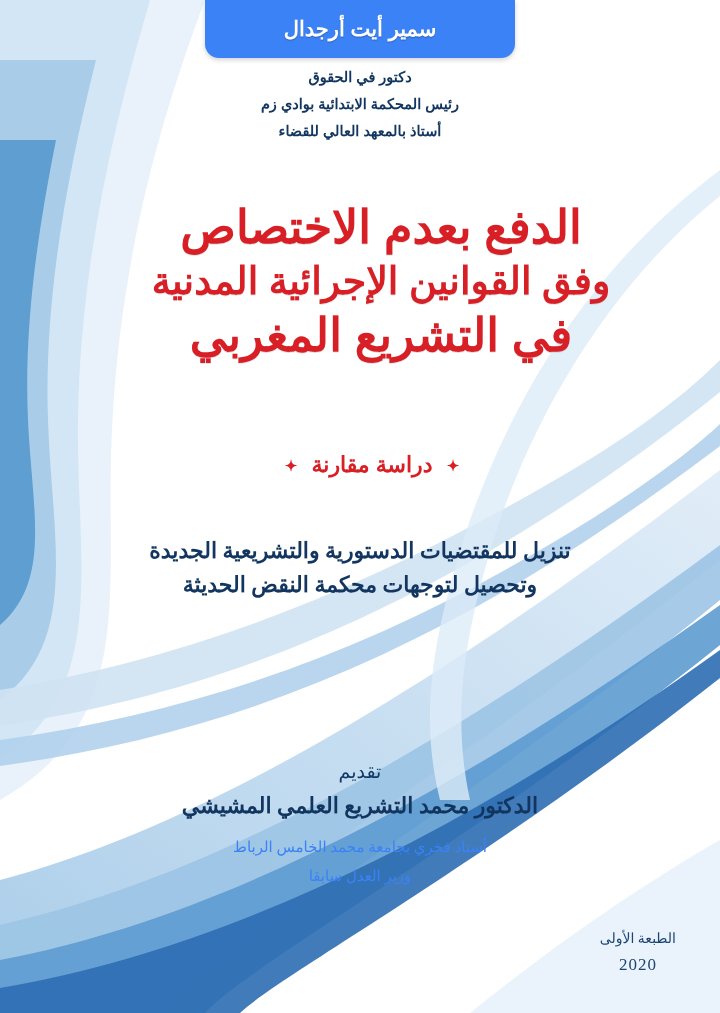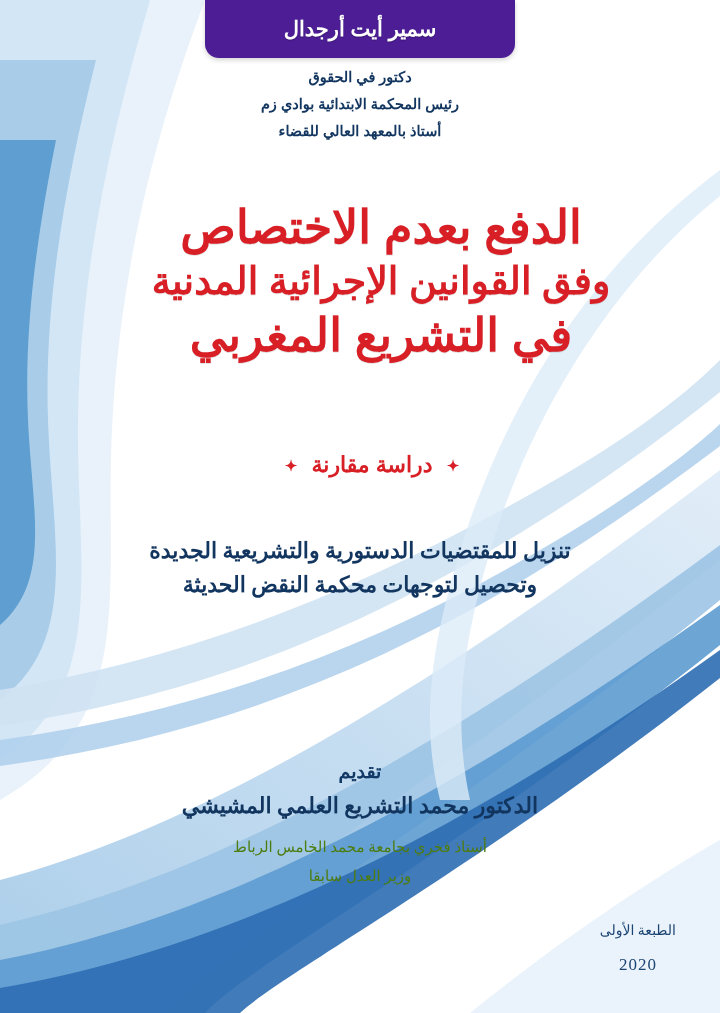--- a/index.html
+++ b/index.html
@@ -27,21 +27,21 @@
   }
 
   
   .author-ribbon {
     position: absolute;
     top: 0;
     left: 50%;
     transform: translateX(-50%);
     width: 310px;
     height: 58px;
-    background: #4c1d95;
+    background: #3b82f6;
     border-radius: 0 0 14px 14px;
     display: flex;
     align-items: center;
     justify-content: center;
     box-shadow: 0 2px 5px rgba(0,0,0,.18);
   }
   .author-ribbon .author-name {
     color: #ffffff;
     font-size: 21px;
     font-weight: bold;
@@ -120,50 +120,50 @@
   .presenter {
     position: absolute;
     top: 760px;
     left: 0;
     right: 0;
     text-align: center;
     color: #123a66;
   }
   .presenter .pres-label {
     font-size: 19px;
-    font-weight: bold;
+    font-weight: normal;
     font-family: "Liberation Serif", serif;
     margin-bottom: 10px;
   }
   .presenter .pres-name {
     font-size: 22px;
     font-weight: bold;
     font-family: "Liberation Serif", serif;
     color: #11355e;
     margin-bottom: 14px;
   }
   .presenter .pres-sub {
     font-size: 15px;
     font-family: "Liberation Serif", serif;
     line-height: 1.95;
-    color: #4d7c0f;
+    color: #3b82f6;
   }
 
   
   .edition {
     position: absolute;
     bottom: 38px;
     right: 44px;
     text-align: center;
     color: #1b4472;
     font-family: "Liberation Serif", serif;
   }
   .edition .ed-text {
     font-size: 14px;
-    margin-bottom: 16px;
+    margin-bottom: 8px;
   }
   .edition .ed-year {
     font-size: 17px;
     letter-spacing: 1px;
   }
 </style>
 </head>
 <body>
 
 <div class="page">

